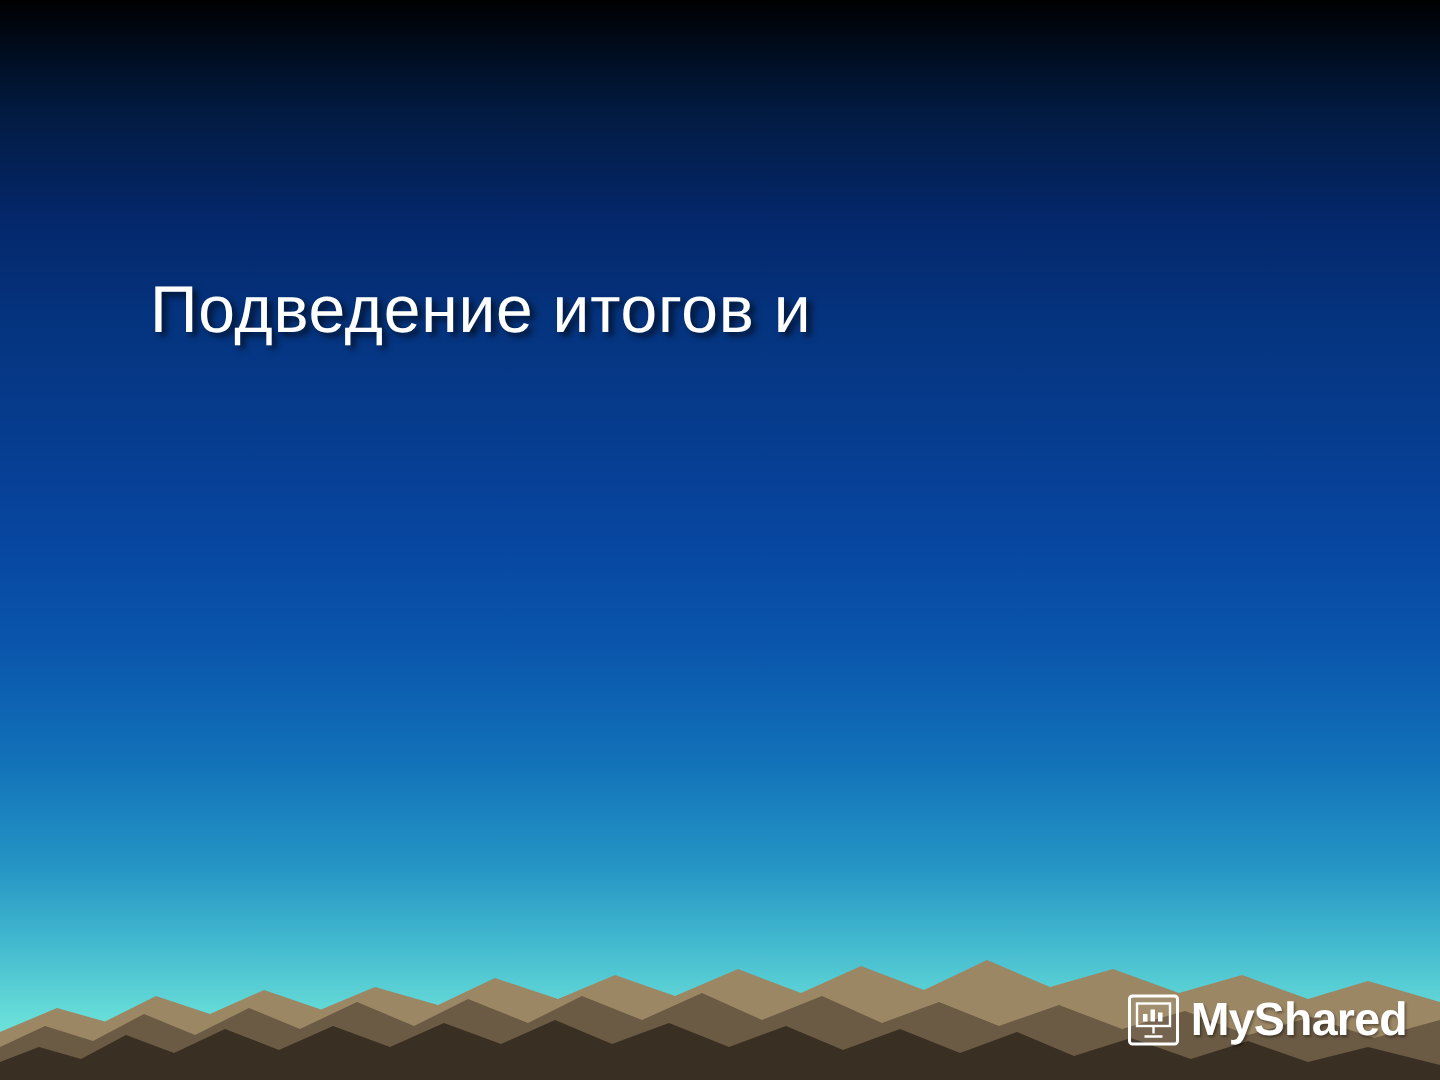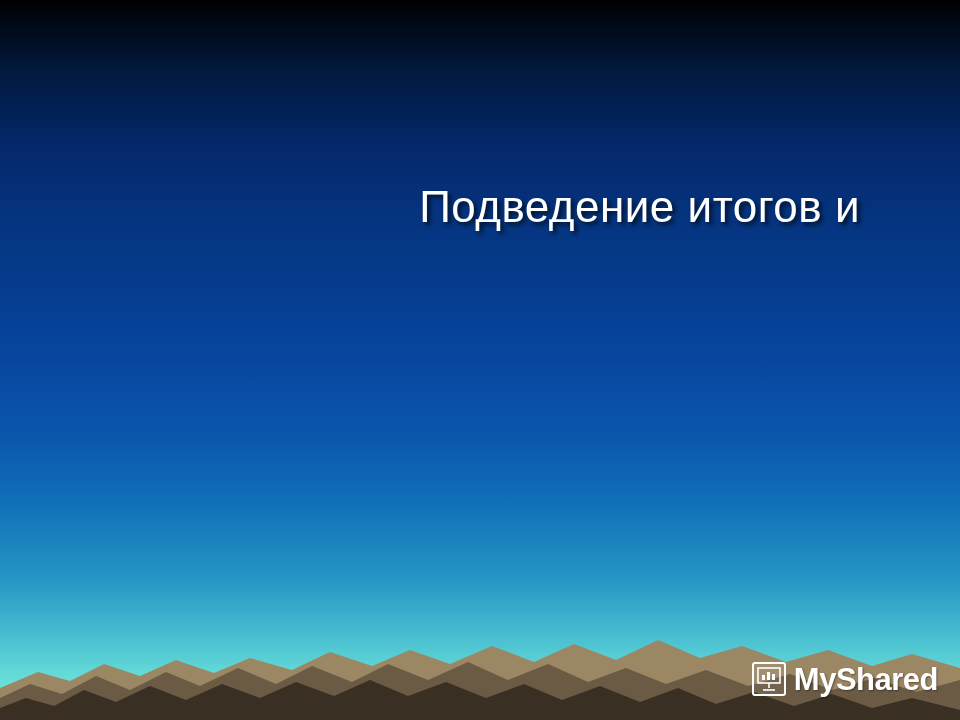--- a/index.html
+++ b/index.html
@@ -34,41 +34,41 @@
       #2494c4 80%,
       #46bcd0 88%,
       #66dcd8 94%,
       #7fe9dd 100%);
   }
   .title-block {
     position: absolute;
     left: 100px;
     top: 180px;
     width: 760px;
-    text-align: right;
+    text-align: left;
     color: #ffffff;
     font-size: 44px;
     line-height: 1.22;
     letter-spacing: 0.5px;
     text-shadow: 3px 3px 4px rgba(0,0,0,0.65);
     font-weight: normal;
   }
   .mountains {
     position: absolute;
     left: 0;
     bottom: 0;
     width: 960px;
     height: 140px;
   }
   .logo {
     position: absolute;
     right: 22px;
     bottom: 22px;
     display: flex;
-    align-items: flex-start;
+    align-items: center;
     gap: 8px;
   }
   .logo-mark {
     width: 34px;
     height: 34px;
     border: 2px solid #ffffff;
     border-radius: 3px;
     position: relative;
     box-sizing: border-box;
     background: rgba(255,255,255,0.06);

